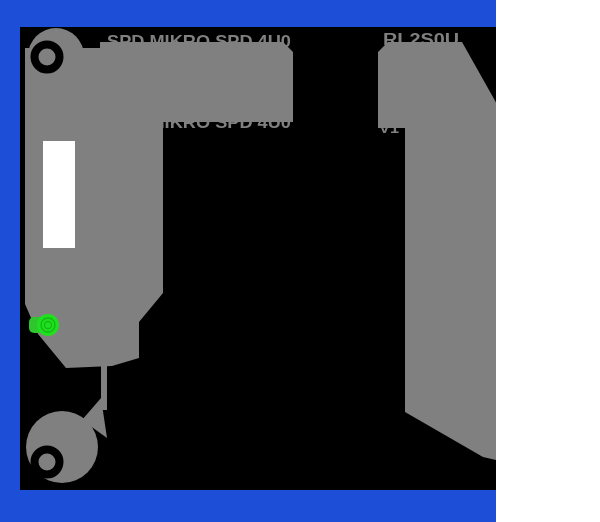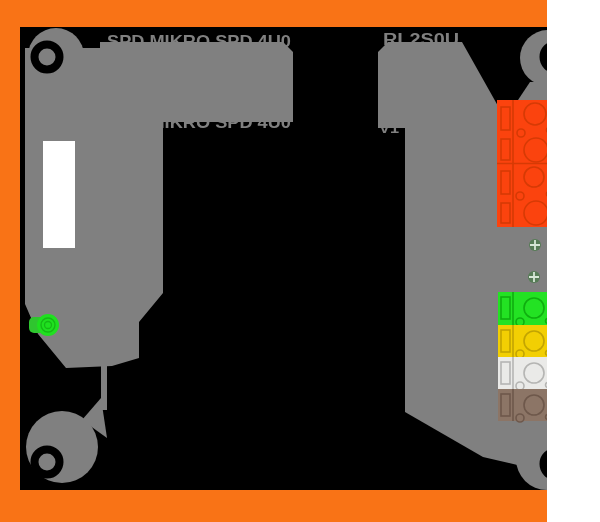--- a/index.html
+++ b/index.html
@@ -1,16 +1,16 @@
 <!DOCTYPE html>
 <html><head>
 <meta charset="utf-8">
 <style>
   html,body{margin:0;padding:0;background:#ffffff;}
-  .stage{position:relative;width:547px;height:522px;background:#f97316;overflow:hidden;
+  .stage{position:relative;width:496px;height:522px;background:#1d4ed8;overflow:hidden;
          font-family:"Liberation Sans",sans-serif;}
   svg{position:absolute;left:0;top:0;}
   text.emboss{font-family:"Liberation Sans",sans-serif;font-weight:bold;}
 </style>
 </head>
 <body>
 
 <div class="stage">
 <svg width="600" height="522" viewBox="0 0 600 522">
 

